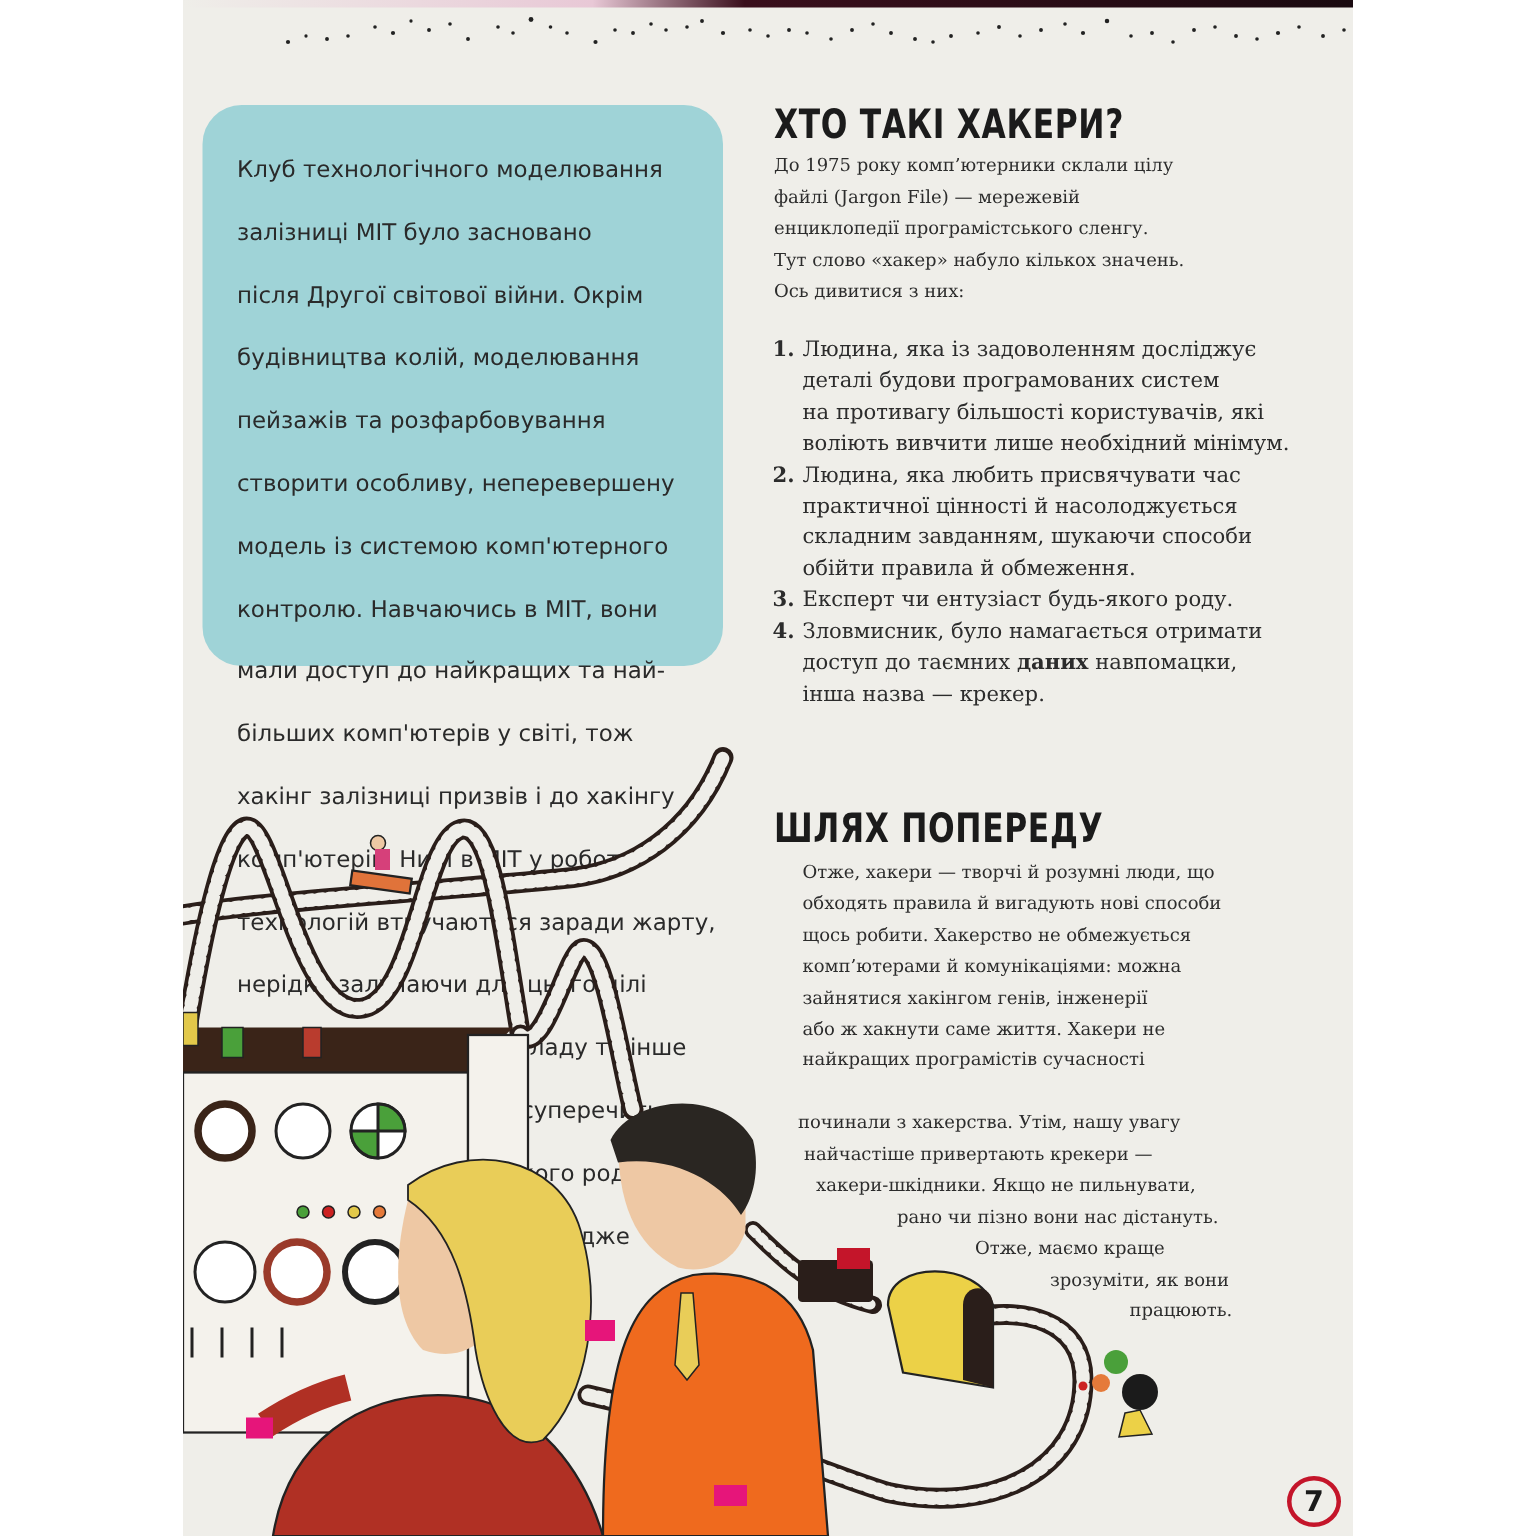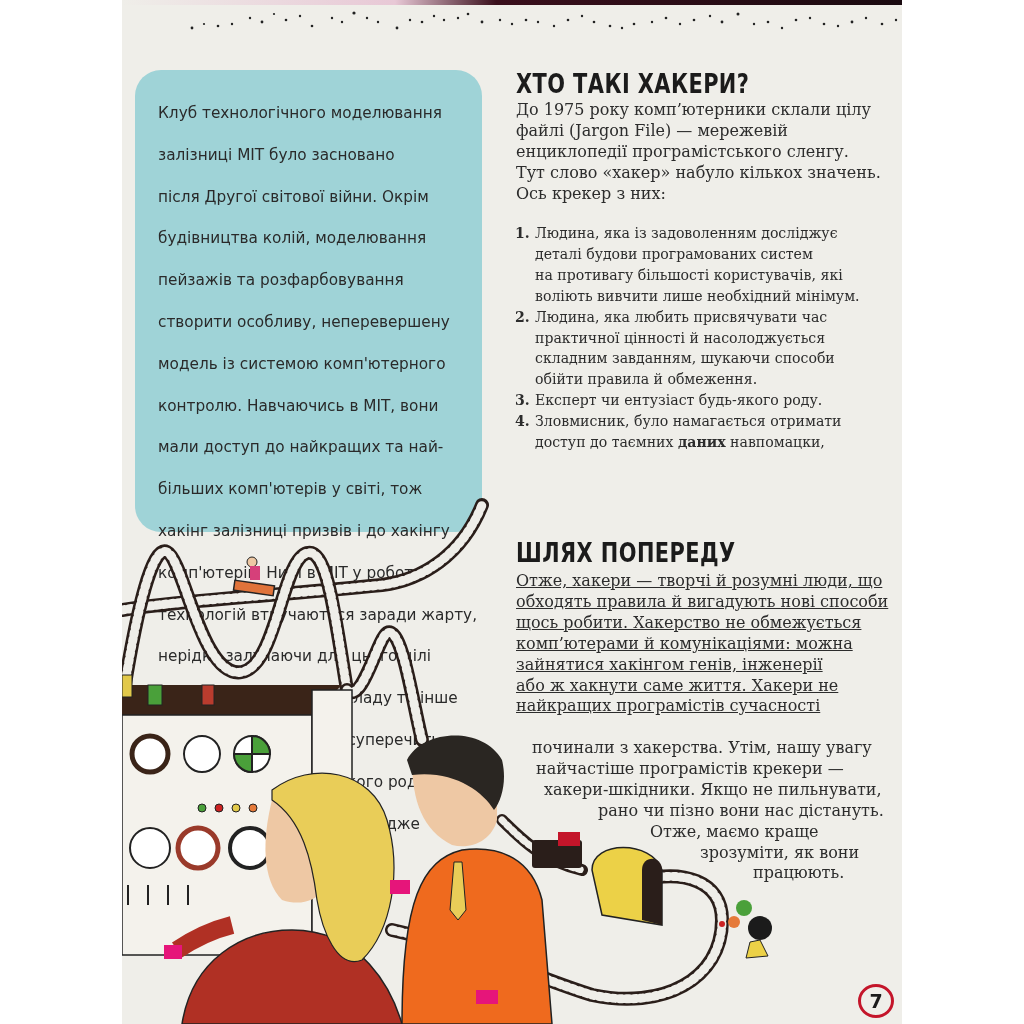--- a/index.html
+++ b/index.html
@@ -1,23 +1,23 @@
 <!DOCTYPE html>
 <html><head>
 <meta charset="utf-8">
 <style>
   html, body { margin:0; padding:0; }
   body { width:1024px; height:1024px; background:#ffffff; position:relative; overflow:hidden; font-family:"DejaVu Serif", serif; }
   .page { position:absolute; left:122px; top:0; width:780px; height:1024px; background:#efeee9; overflow:hidden; }
   .top-band { position:absolute; left:0; top:0; width:780px; height:5px; background:linear-gradient(90deg,#efeee9 0%,#e8c8d6 35%,#3a0f1c 48%,#1a0a10 100%); }
   .dots { position:absolute; left:60px; top:4px; width:720px; height:32px; }
-  .infobox { position:absolute; left:13px; top:70px; width:347px; height:462px; background:#9fd3d7; border-radius:26px; }
+  .infobox { position:absolute; left:13px; top:70px; width:347px; height:374px; background:#9fd3d7; border-radius:26px; }
   .infobox-text { position:absolute; left:23px; top:12px; width:320px; font-family:"DejaVu Sans", sans-serif; font-size:15.3px; line-height:20.9px; color:#2a2a2a; white-space:pre-line; }
   .h { position:absolute; font-family:"DejaVu Sans Condensed","DejaVu Sans", sans-serif; font-weight:bold; color:#1b1b1b; font-size:27px; letter-spacing:0.5px; transform:scaleX(0.86); transform-origin:left; }
-  .body-text { position:absolute; font-family:"DejaVu Serif", serif; font-size:16px; line-height:20.9px; color:#2c2c2c; }
+  .body-text { position:absolute; font-family:"DejaVu Serif", serif; font-size:12px; line-height:20.9px; color:#2c2c2c; }
   .para-lines div { white-space:nowrap; }
   .list { position:absolute; left:393px; top:223px; width:360px; font-family:"DejaVu Serif", serif; font-size:14.1px; line-height:20.9px; color:#2c2c2c; }
   .list .item { position:relative; padding-left:20px; }
   .list .num { position:absolute; left:0; font-weight:bold; }
   .list .line { white-space:nowrap; }
   .page-num { position:absolute; left:736px; top:984px; width:36px; height:34px; border:3px solid #c4152a; border-radius:50%; display:flex; align-items:center; justify-content:center; font-family:"DejaVu Sans", sans-serif; font-weight:bold; font-size:19px; color:#1b1b1b; box-sizing:border-box; }
   .illus { position:absolute; left:0; top:0; width:780px; height:1024px; pointer-events:none; }
   .right-lines div { white-space:nowrap; }
 </style>
 </head>
@@ -188,21 +188,21 @@
     <polygon points="628,942 638,940 646,956 624,958" fill="#ecd147" stroke="#222" stroke-width="1"></polygon>
   </svg>
 
   <div class="h" style="left:394px; top:68px;">ХТО ТАКІ ХАКЕРИ?</div>
 
   <div class="body-text para-lines" style="left:394px; top:100px;">
     <div>До 1975 року комп’ютерники склали цілу</div>
     <div>файлі (Jargon File) — мережевій</div>
     <div>енциклопедії програмістського сленгу.</div>
     <div>Тут слово «хакер» набуло кількох значень.</div>
-    <div>Ось крекер з них:</div>
+    <div>Ось дивитися з них:</div>
   </div>
 
   <div class="list">
     <div class="item">
       <span class="num">1.</span>
       <div class="line">Людина, яка із задоволенням досліджує</div>
       <div class="line">деталі будови програмованих систем</div>
       <div class="line">на противагу більшості користувачів, які</div>
       <div class="line">воліють вивчити лише необхідний мінімум.</div>
     </div>
@@ -214,38 +214,39 @@
       <div class="line">обійти правила й обмеження.</div>
     </div>
     <div class="item">
       <span class="num">3.</span>
       <div class="line">Експерт чи ентузіаст будь-якого роду.</div>
     </div>
     <div class="item">
       <span class="num">4.</span>
       <div class="line">Зловмисник, було намагається отримати</div>
       <div class="line"><span>доступ до таємних </span><b>даних</b><span> навпомацки,</span></div>
+      <div class="line">інша назва — крекер.</div>
     </div>
   </div>
 
   <div class="h" style="left:394px; top:537px;">ШЛЯХ ПОПЕРЕДУ</div>
 
-  <div class="body-text para-lines" style="left:394px; top:571px;text-decoration:underline;">
+  <div class="body-text para-lines" style="left:413px; top:571px;">
     <div>Отже, хакери — творчі й розумні люди, що</div>
     <div>обходять правила й вигадують нові способи</div>
     <div>щось робити. Хакерство не обмежується</div>
     <div>комп’ютерами й комунікаціями: можна</div>
     <div>зайнятися хакінгом генів, інженерії</div>
     <div>або ж хакнути саме життя. Хакери не</div>
     <div>найкращих програмістів сучасності</div>
   </div>
 
   <div class="body-text right-lines" style="left:394px; top:738px;">
     <div style="padding-left:16px">починали з хакерства. Утім, нашу увагу</div>
-    <div style="padding-left:20px">найчастіше програмістів крекери —</div>
+    <div style="padding-left:20px">найчастіше привертають крекери —</div>
     <div style="padding-left:28px">хакери-шкідники. Якщо не пильнувати,</div>
     <div style="padding-left:82px">рано чи пізно вони нас дістануть.</div>
     <div style="padding-left:134px">Отже, маємо краще</div>
     <div style="padding-left:184px">зрозуміти, як вони</div>
     <div style="padding-left:237px">працюють.</div>
   </div>
 
   <div class="page-num">7</div>
 </div>
 

